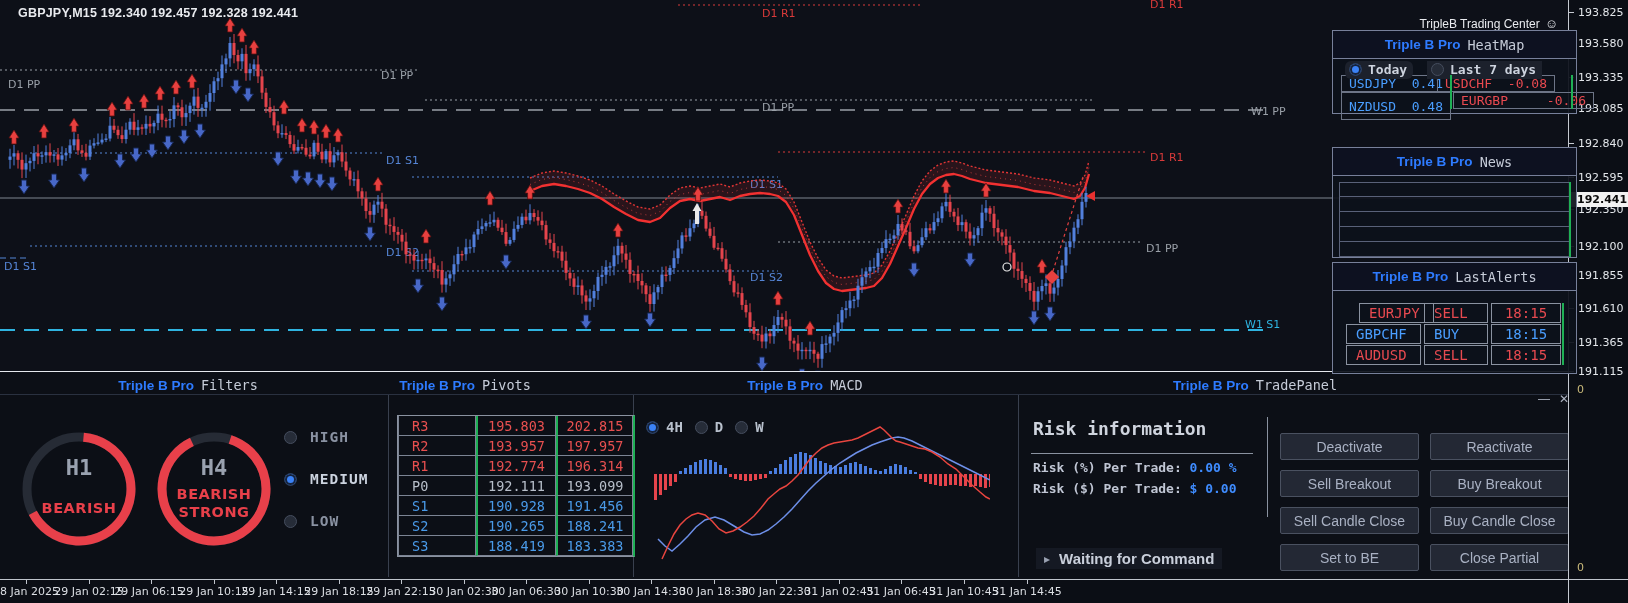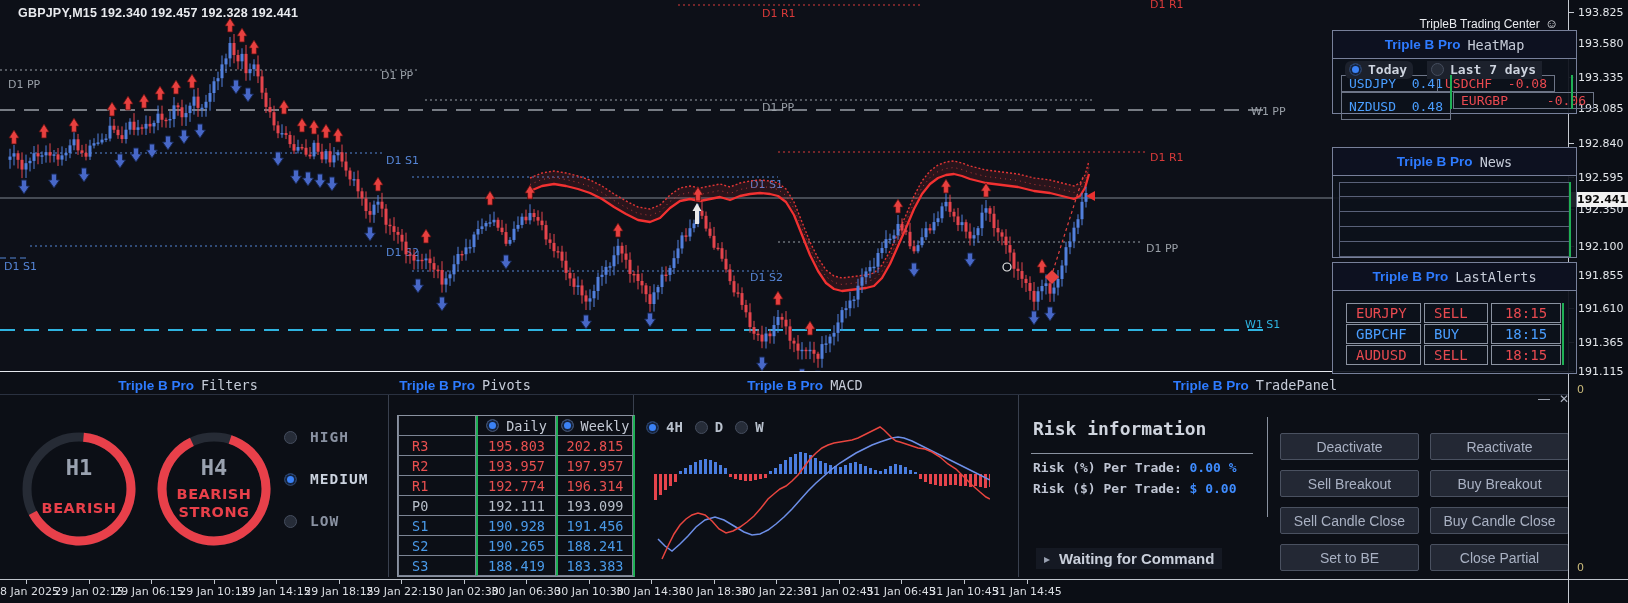--- a/index.html
+++ b/index.html
@@ -831,21 +831,21 @@
         <div class="greenline" style="right: 5px; top: 6px; height: 75px;"></div>
       </div>
   </div>
 
   <div class="tpanel" id="alerts-panel" style="top:262px;height:112px;">
     <div class="hd">
       <span class="brand">Triple B Pro</span>
       <span class="ptitle">LastAlerts</span>
     </div>
     <div id="alerts-body" style="position: relative; height: 84px;">
-        <div class="al-cell tone-sell" style="left: 13px; width: 75px; top: 12px; height: 20px;">
+        <div class="al-cell tone-sell" style="left: 26px; width: 75px; top: 12px; height: 20px;">
           <span>EURJPY</span>
         </div>
         <div class="al-cell tone-sell" style="left: 91px; width: 64px; top: 12px; height: 20px;">
           <span>SELL</span>
         </div>
         <div class="al-cell tone-sell" style="left: 158px; width: 70px; top: 12px; height: 20px; justify-content: center; padding-left: 0px;">
           <span>18:15</span>
         </div>
         <div class="al-cell tone-buy" style="left: 13px; width: 75px; top: 33px; height: 20px;">
           <span>GBPCHF</span>
@@ -922,31 +922,20 @@
           <span class="radio sel"></span>
           <b>MEDIUM</b>
         </div>
         <div class="frow" style="position: absolute; left: 284px; top: 141px;">
           <span class="radio"></span>
           <b>LOW</b>
         </div>
       </div>
 
     <div id="pivots-table">
-        <div class="prow">
-          <div class="pcell head"></div>
-          <div class="pcell head val">
-            <span class="dot"></span>
-            <span style="font-family: &quot;DejaVu Sans Mono&quot;, monospace;">Daily</span>
-          </div>
-          <div class="pcell head val">
-            <span class="dot"></span>
-            <span style="font-family: &quot;DejaVu Sans Mono&quot;, monospace;">Weekly</span>
-          </div>
-        </div>
         <div class="prow">
           <div class="pcell lvl tone-res">R3</div>
           <div class="pcell val tone-res">195.803</div>
           <div class="pcell val tone-res">202.815</div>
         </div>
         <div class="prow">
           <div class="pcell lvl tone-res">R2</div>
           <div class="pcell val tone-res">193.957</div>
           <div class="pcell val tone-res">197.957</div>
         </div>

